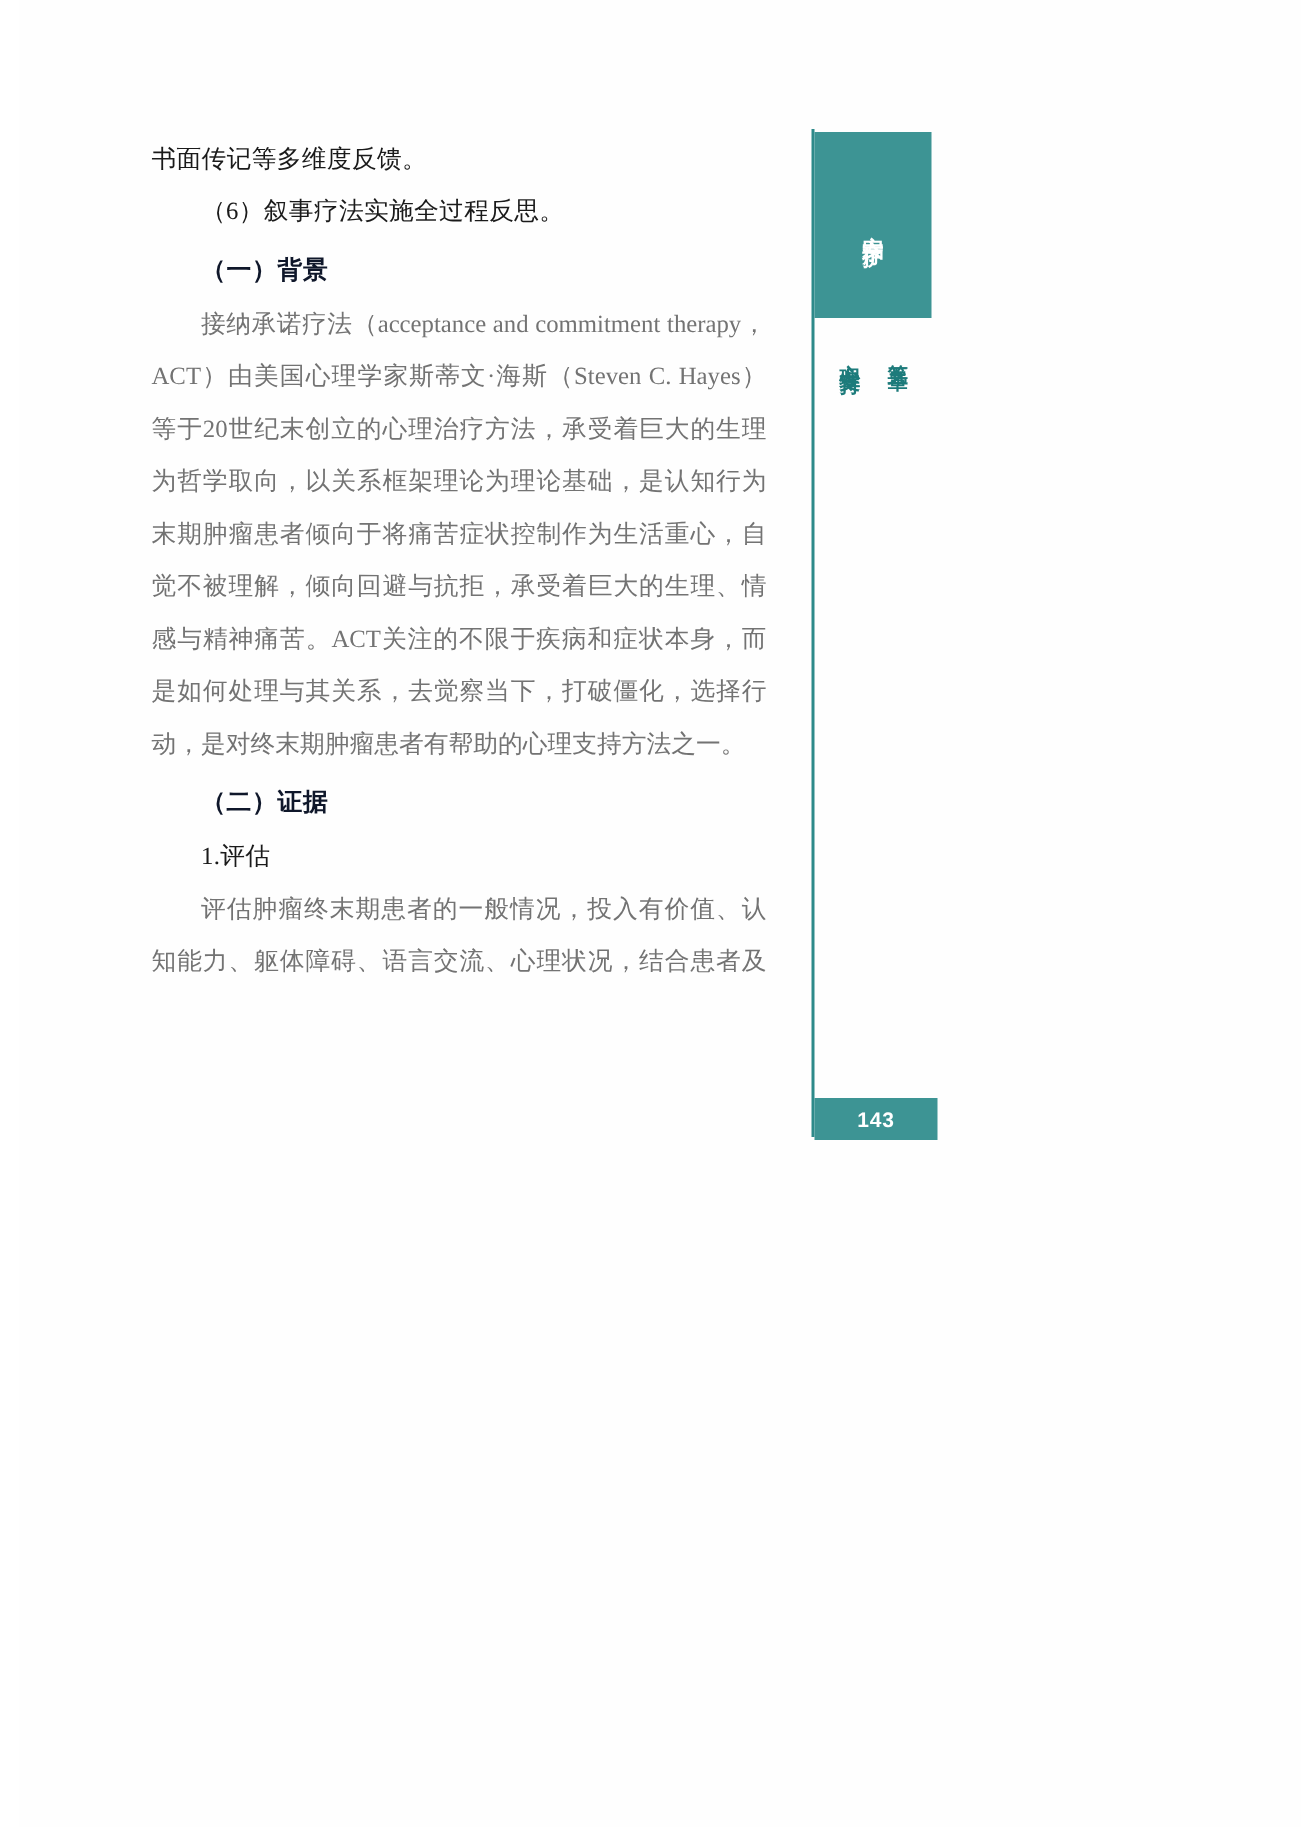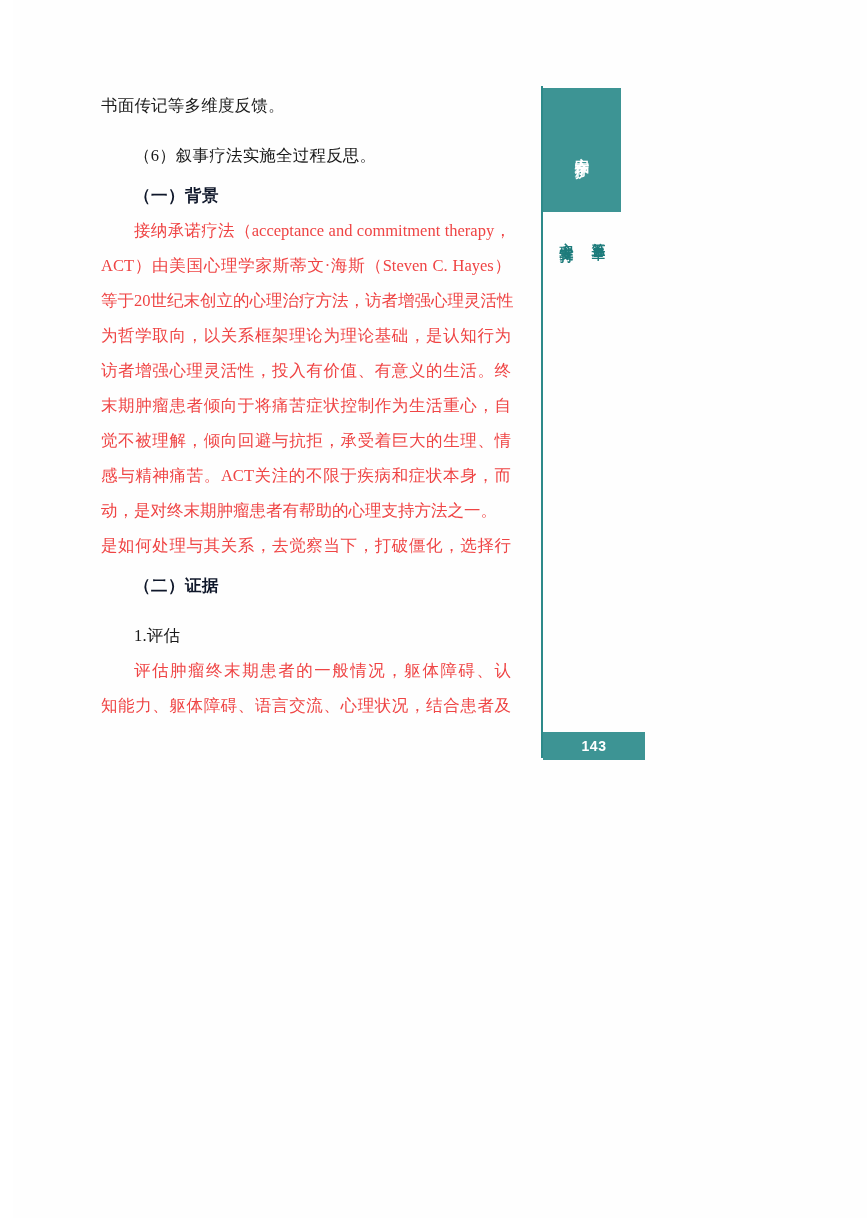--- a/index.html
+++ b/index.html
@@ -39,21 +39,20 @@
   }
   .line {
     font-size: 16.5px;
     line-height: 35px;
     color: #1a1a1a;
     letter-spacing: 0.2px;
     white-space: pre;
   }
   .indent {
     text-indent: 33px;
-    margin-top: 15px;
   }
   .heading-main {
     font-family: "Liberation Sans", sans-serif;
     font-weight: bold;
     font-size: 19px;
     line-height: 38px;
     color: #1d7b7b;
     letter-spacing: 1px;
     text-indent: 33px;
     margin-top: 10px;
@@ -64,21 +63,21 @@
     font-size: 16.5px;
     line-height: 36px;
     color: #0f172a;
     letter-spacing: 0.5px;
     text-indent: 33px;
     margin-top: 4px;
   }
   .para {
     font-size: 16.5px;
     line-height: 35px;
-    color: #ef4444;
+    color: #737373;
   }
   .para .jline {
     display: block;
     text-align: justify;
     text-align-last: justify;
     white-space: nowrap;
   }
   .para .jline.last {
     text-align: left;
     text-align-last: left;
@@ -129,21 +128,21 @@
     line-height: 18px;
   }
   .side-chapter span {
     writing-mode: vertical-rl;
     text-orientation: upright;
   }
   .folio {
     position: absolute;
     left: 530px;
     top: 732px;
-    width: 102px;
+    width: 82px;
     height: 28px;
     background: #3d9494;
     color: #ffffff;
     font-family: "Liberation Sans", sans-serif;
     font-size: 14px;
     font-weight: bold;
     display: flex;
     align-items: center;
     justify-content: center;
     letter-spacing: 0.5px;
@@ -161,36 +160,35 @@
     <div class="line">书面传记等多维度反馈。</div>
 
     <div class="line indent">（6）叙事疗法实施全过程反思。</div>
 
 
     <div class="heading-sub">（一）背景</div>
 
     <div class="para">
       <span class="jline first">接纳承诺疗法（acceptance and commitment therapy，</span>
       <span class="jline">ACT）由美国心理学家斯蒂文·海斯（Steven C. Hayes）</span>
-      <span class="jline">等于20世纪末创立的心理治疗方法，访者增强心理灵活性</span>
+      <span class="jline">等于20世纪末创立的心理治疗方法，承受着巨大的生理</span>
       <span class="jline">为哲学取向，以关系框架理论为理论基础，是认知行为</span>
-      <span class="jline">访者增强心理灵活性，投入有价值、有意义的生活。终</span>
       <span class="jline">末期肿瘤患者倾向于将痛苦症状控制作为生活重心，自</span>
       <span class="jline">觉不被理解，倾向回避与抗拒，承受着巨大的生理、情</span>
       <span class="jline">感与精神痛苦。ACT关注的不限于疾病和症状本身，而</span>
+      <span class="jline">是如何处理与其关系，去觉察当下，打破僵化，选择行</span>
       <span class="jline last">动，是对终末期肿瘤患者有帮助的心理支持方法之一。</span>
-      <span class="jline">是如何处理与其关系，去觉察当下，打破僵化，选择行</span>
     </div>
 
     <div class="heading-sub">（二）证据</div>
 
     <div class="line indent">1.评估</div>
 
     <div class="para">
-      <span class="jline first">评估肿瘤终末期患者的一般情况，躯体障碍、认</span>
+      <span class="jline first">评估肿瘤终末期患者的一般情况，投入有价值、认</span>
       <span class="jline">知能力、躯体障碍、语言交流、心理状况，结合患者及</span>
     </div>
 
   </div>
 
   <div class="side-tab">
     <div class="side-tab-text">安宁疗护</div>
   </div>
 
   <div class="side-chapter">

